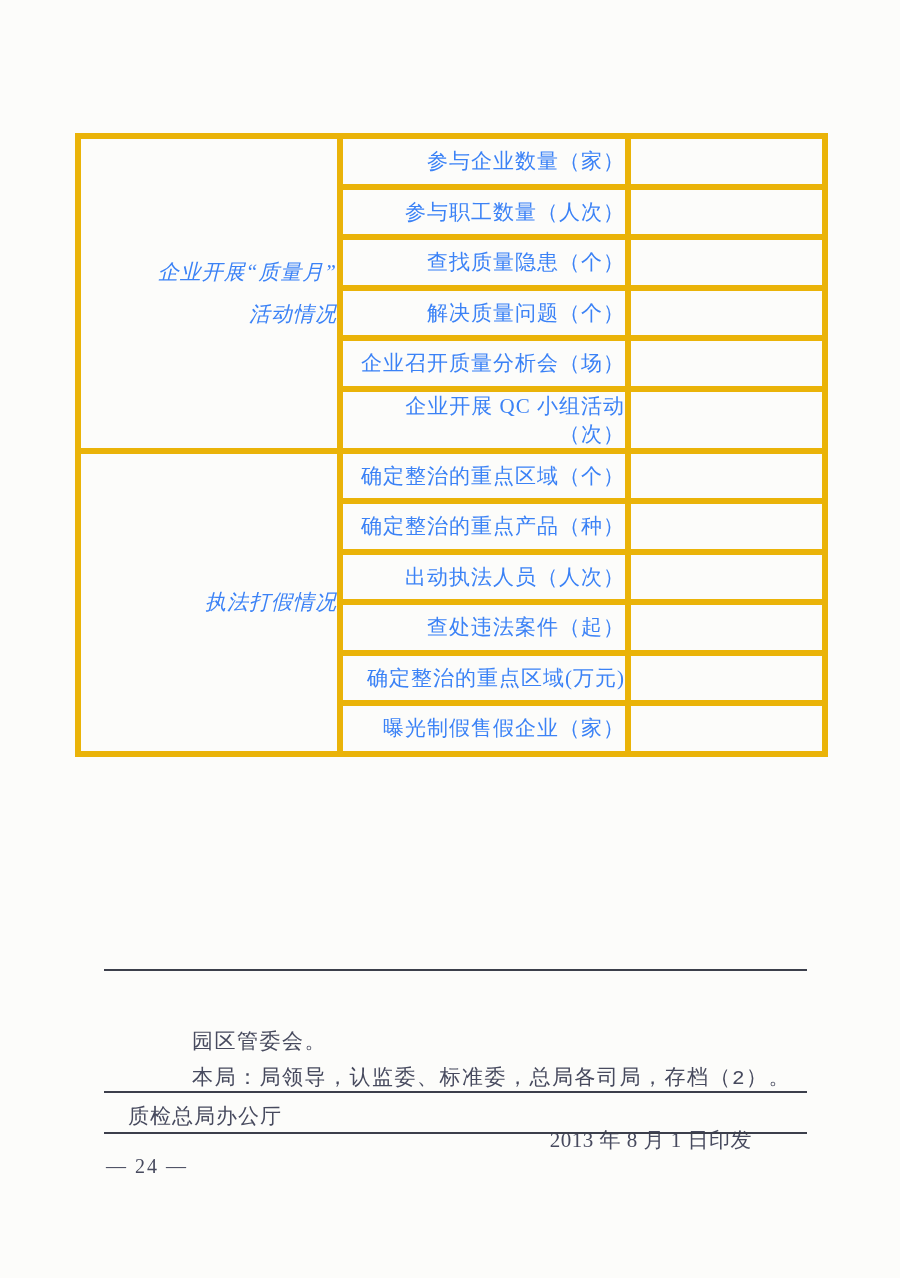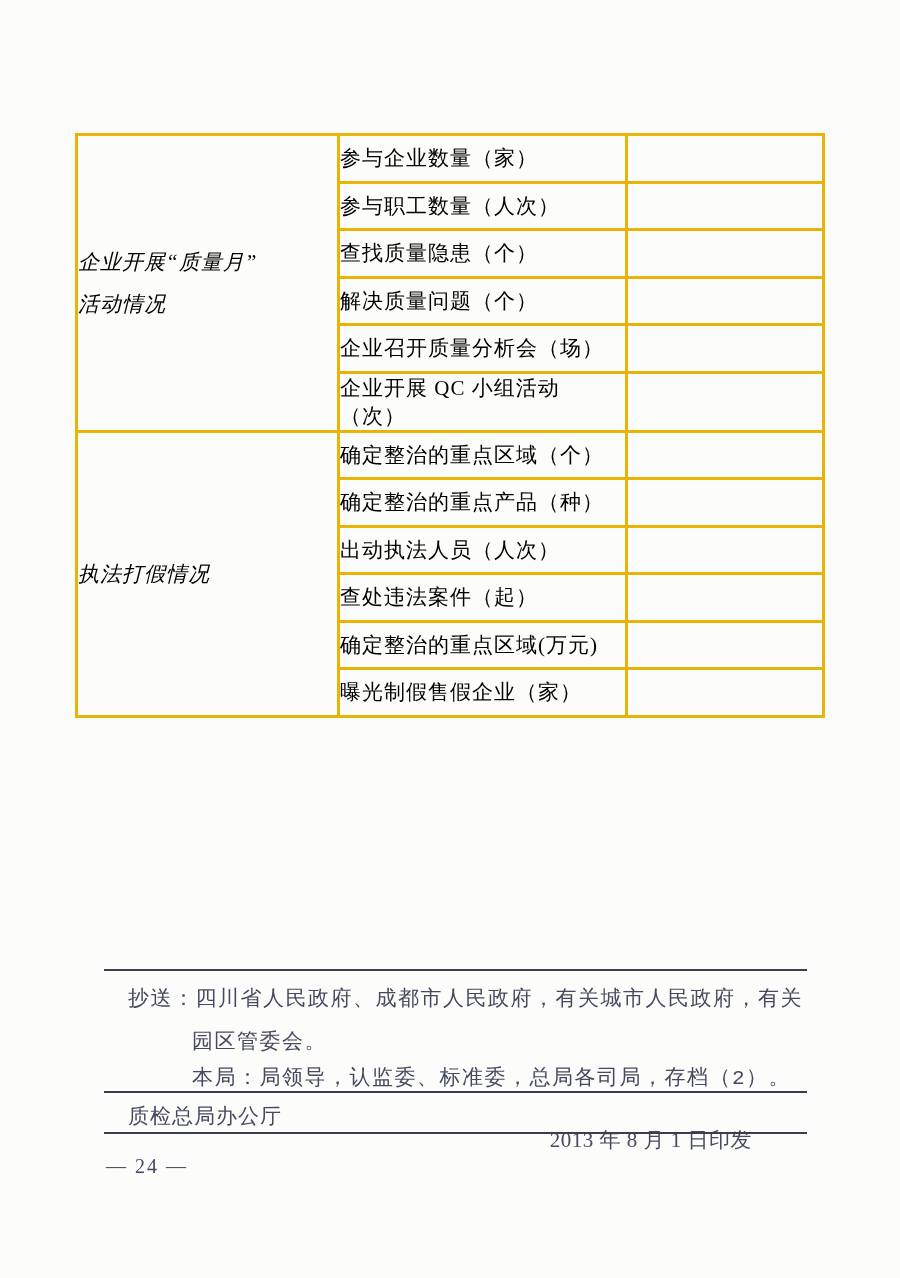--- a/index.html
+++ b/index.html
@@ -17,27 +17,27 @@
   }
   
   .report-table{
     position:absolute;
     left:75px;top:133px;
     width:747px;height:535px;
     border-collapse:collapse;
     table-layout:fixed;
   }
   .report-table td{
-    border:3px solid #eab308;
+    border:6px solid #eab308;
     padding:0;
-    text-align:left;
+    text-align:right;
     vertical-align:middle;
     font-size:21px;
     letter-spacing:1px;
-    color:#000000;
+    color:#3b82f6;
   }
   .report-table{border:1px solid #4c4f5b;}
   .group-cell{line-height:42px;font-style:italic;}
   .label-cell{height:44.5px;}
   .value-cell{background:#fcfcfa;}
   
   .note{
     position:absolute;
     left:133px;top:679px;
     font-size:21px;
@@ -157,21 +157,20 @@
       <tr>
         <td class="label-cell">曝光制假售假企业（家）</td>
         <td class="value-cell"></td>
       </tr>
     </tbody>
   </table>
 
 
   <div class="rule rule-1"></div>
 
-  <div class="cc-line cc-1">抄送：四川省人民政府、成都市人民政府，有关城市人民政府，有关</div>
   <div class="cc-line cc-2">园区管委会。</div>
   <div class="cc-line cc-3">本局：局领导，认监委、标准委，总局各司局，存档（2）。</div>
 
   <div class="rule rule-2"></div>
 
   <div class="issuer">质检总局办公厅</div>
   <div class="issue-date">2013 年 8 月 1 日印发</div>
 
   <div class="rule rule-3"></div>
 

